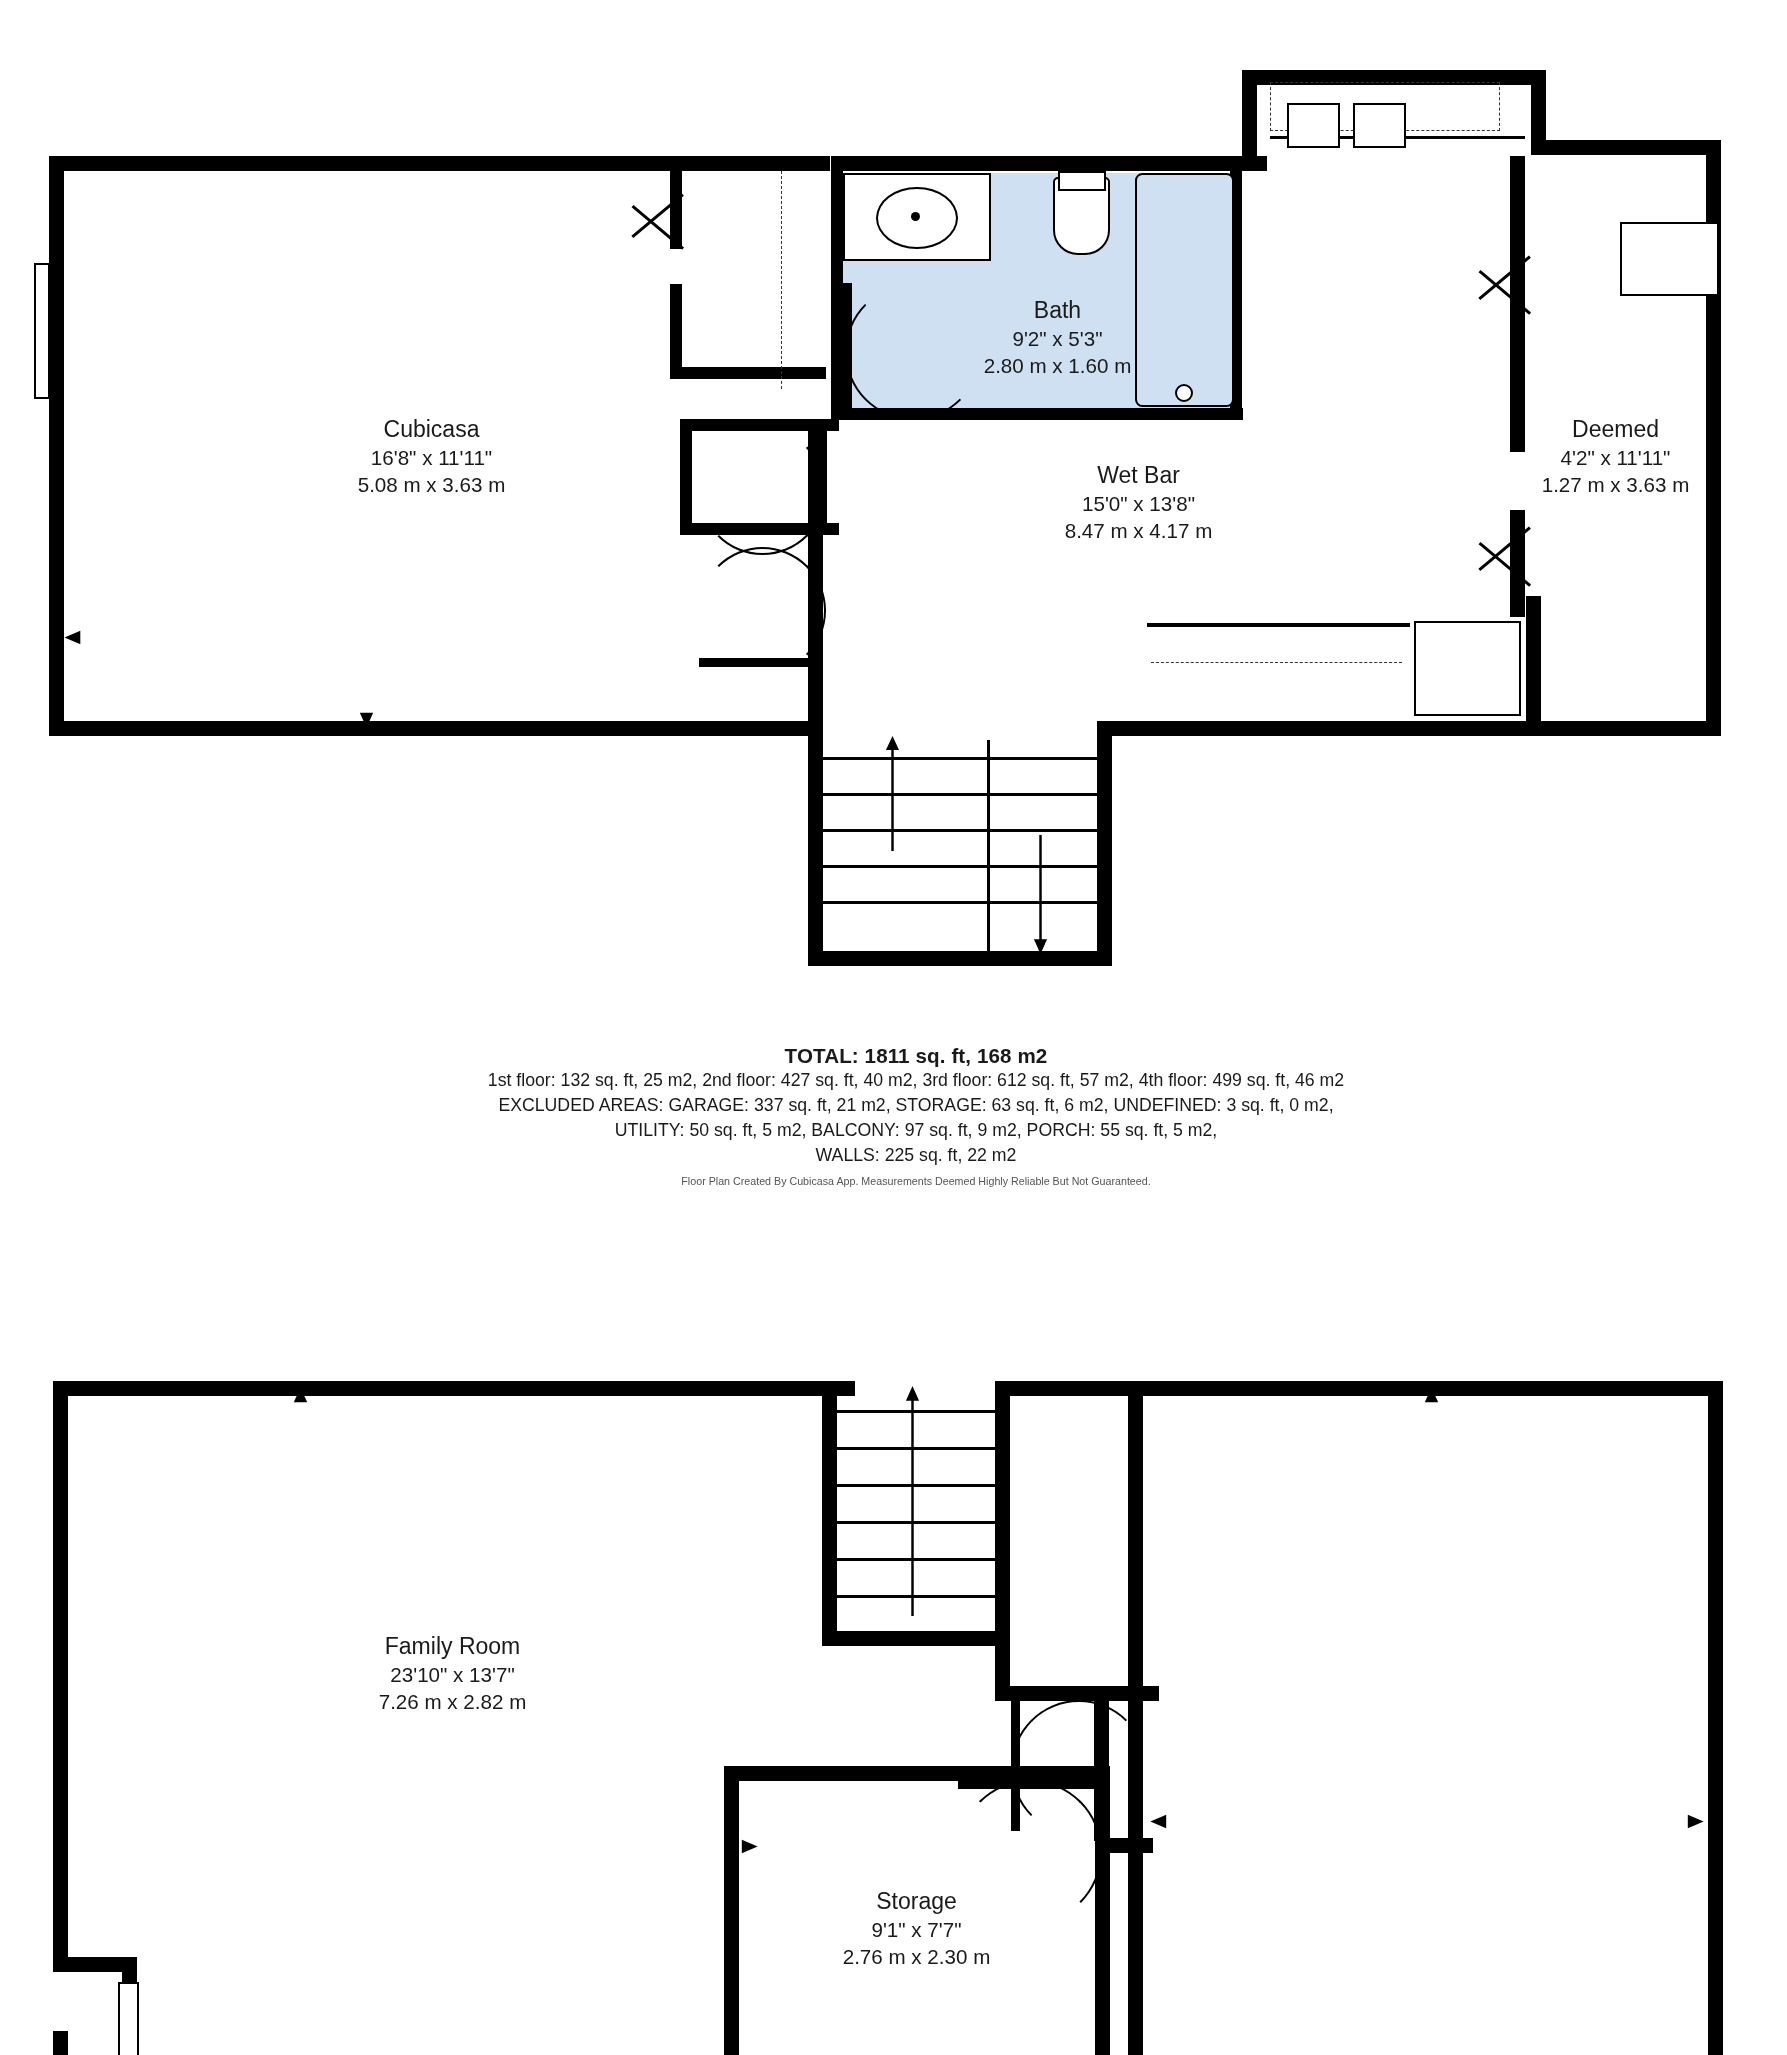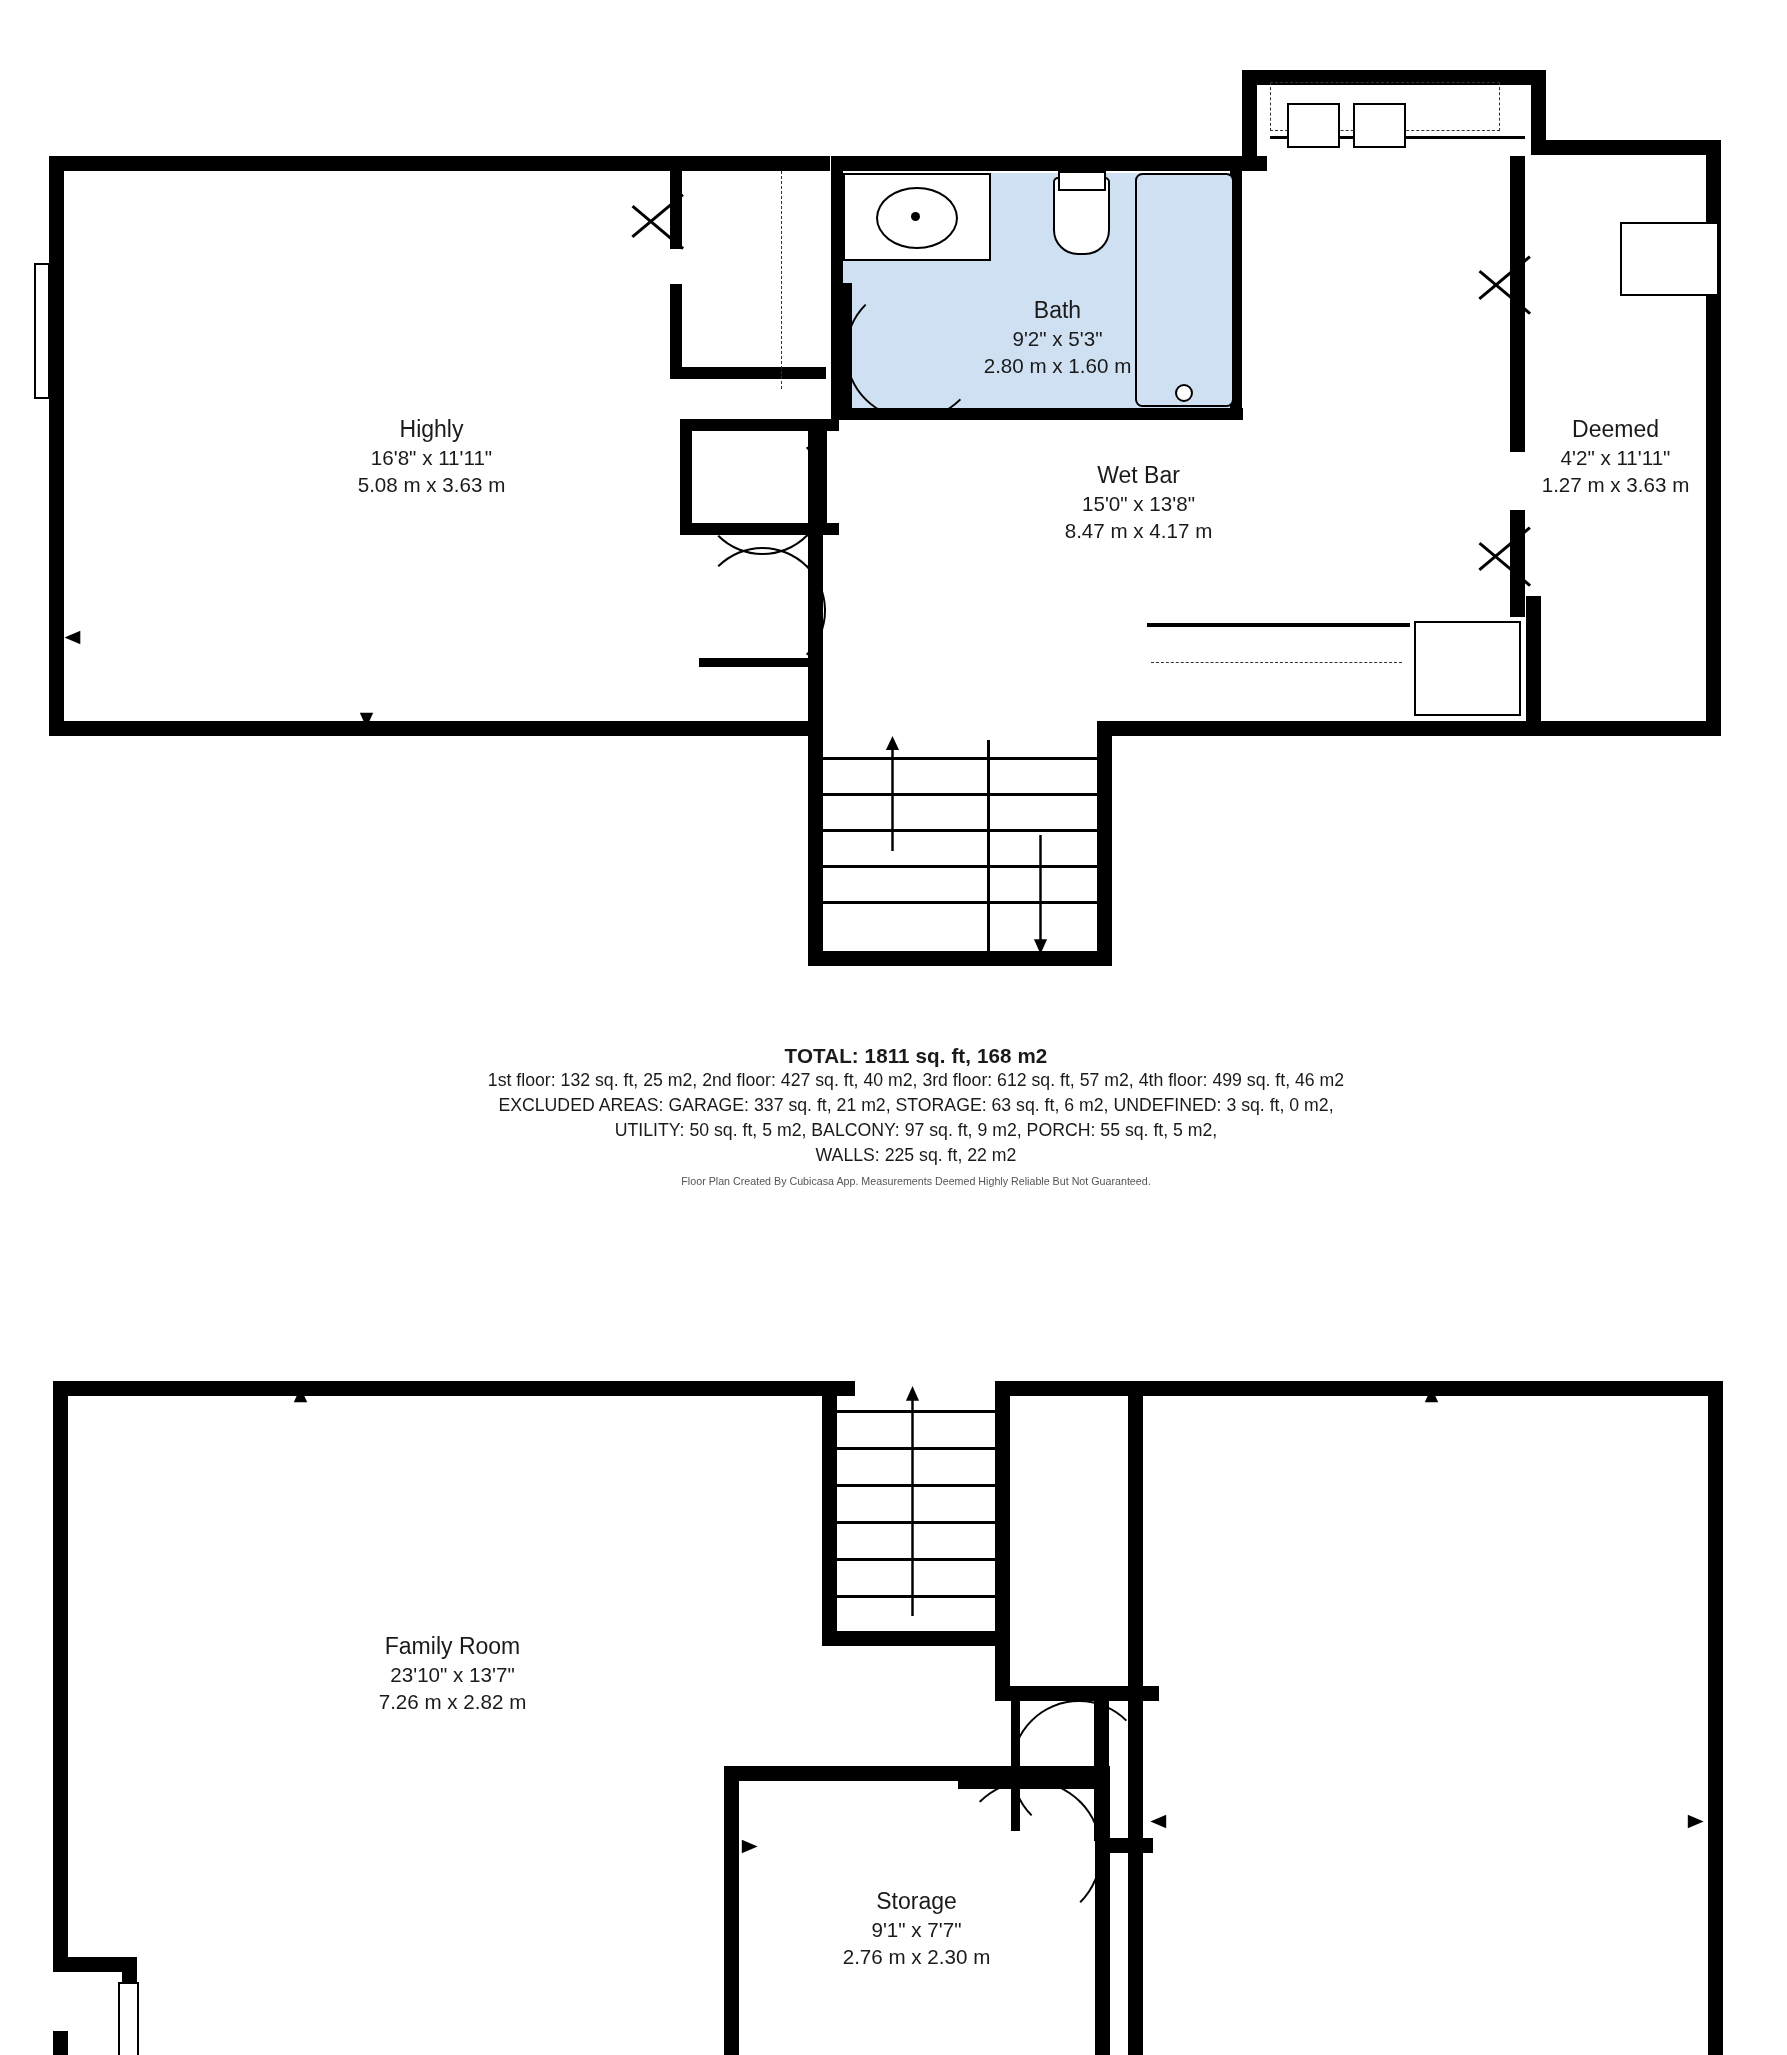--- a/index.html
+++ b/index.html
@@ -137,21 +137,21 @@
     </svg>
 
     <svg class="arrow-h" style="left:62px;top:625px;width:25px;height:25px;" viewBox="0 0 60 60">
         <polygon points="6,30 44,14 44,46" fill="#000"></polygon>
       </svg>
     <svg class="arrow-h" style="left:354px;top:706px;width:25px;height:25px;" viewBox="0 0 60 60">
         <polygon points="30,52 14,16 46,16" fill="#000"></polygon>
       </svg>
 
     <div class="label" style="left:230px;top:415px;width:403px;">
-      <div class="name">Highly</div>
+      <div class="name">Cubicasa</div>
       <div class="dim">16'8" x 11'11"</div>
       <div class="dim">5.08 m x 3.63 m</div>
     </div>
 
     <div class="label" style="left:831px;top:296px;width:453px;">
       <div class="name">Bath</div>
       <div class="dim">9'2" x 5'3"</div>
       <div class="dim">2.80 m x 1.60 m</div>
     </div>
 

